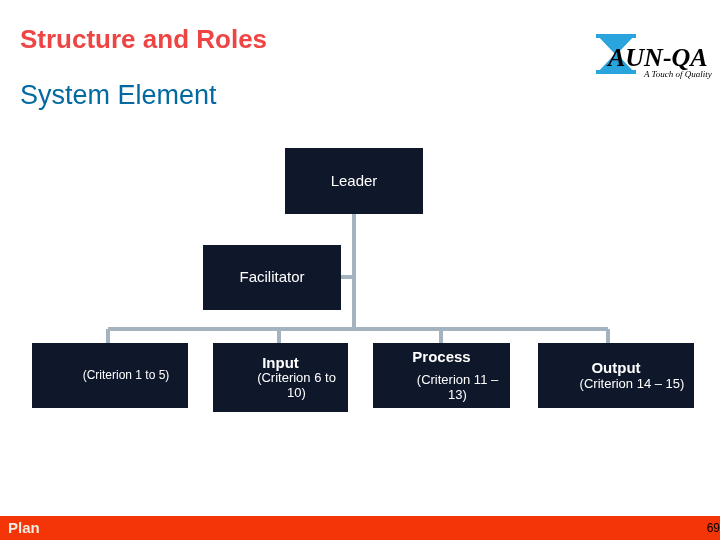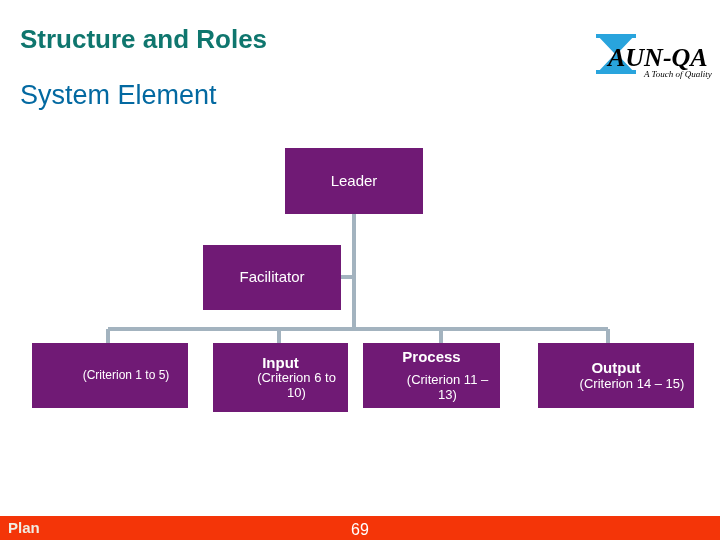--- a/index.html
+++ b/index.html
@@ -16,21 +16,21 @@
     background: #ffffff;
   }
 
   
   #slide-title {
     position: absolute;
     left: 20px;
     top: 24px;
     font-size: 26px;
     font-weight: bold;
-    color: #0f766e;
+    color: #ef4444;
     letter-spacing: 0px;
     white-space: nowrap;
   }
   #slide-subtitle {
     position: absolute;
     left: 20px;
     top: 80px;
     font-size: 27px;
     font-weight: normal;
     color: #0369a1;
@@ -57,21 +57,21 @@
     pointer-events: none;
   }
   .connector-svg {
     position: absolute;
     left: 0;
     top: 0;
   }
 
   .node {
     position: absolute;
-    background: #701a75;
+    background: #0f172a;
     color: #ffffff;
     box-sizing: border-box;
     display: flex;
     flex-direction: column;
     align-items: center;
     justify-content: center;
     text-align: center;
     line-height: 1.12;
     padding: 2px 4px;
   }
@@ -99,21 +99,21 @@
   #node-facilitator .node-title { font-size: 15px; text-align: right; }
 
   #node-requirements {
     left: 32px; top: 343px; width: 156px; height: 65px;
     justify-content: space-evenly;
   }
   #node-requirements .node-title { font-size: 15px; font-weight: bold; }
   #node-requirements .node-sub { font-size: 12px; }
 
   #node-input  { left: 213px; top: 343px; width: 135px; height: 69px; }
-  #node-process{ left: 363px; top: 343px; width: 137px; height: 65px; gap: 8px; }
+  #node-process{ left: 373px; top: 343px; width: 137px; height: 65px; gap: 8px; }
   #node-output { left: 538px; top: 343px; width: 156px; height: 65px; }
 
   #node-input .node-title,
   #node-process .node-title,
   #node-output .node-title { font-size: 15px; font-weight: bold; }
   #node-input .node-sub,
   #node-process .node-sub,
   #node-output .node-sub { font-size: 13px; }
 
   
@@ -131,23 +131,23 @@
     top: 3px;
     font-size: 15px;
     font-weight: bold;
     color: #f0ece2;
   }
   #footer-page {
     position: absolute;
     left: 0;
     top: 5px;
     width: 720px;
-    text-align: center;
-    font-size: 16px;
-    color: #ffffff;
+    text-align: right;
+    font-size: 12px;
+    color: #000000;
   }
 </style>
 </head>
 <body>
 
 <div id="slide-title">Structure and Roles</div>
 
 <div id="slide-subtitle">System Element</div>
 
 <div id="logo">

